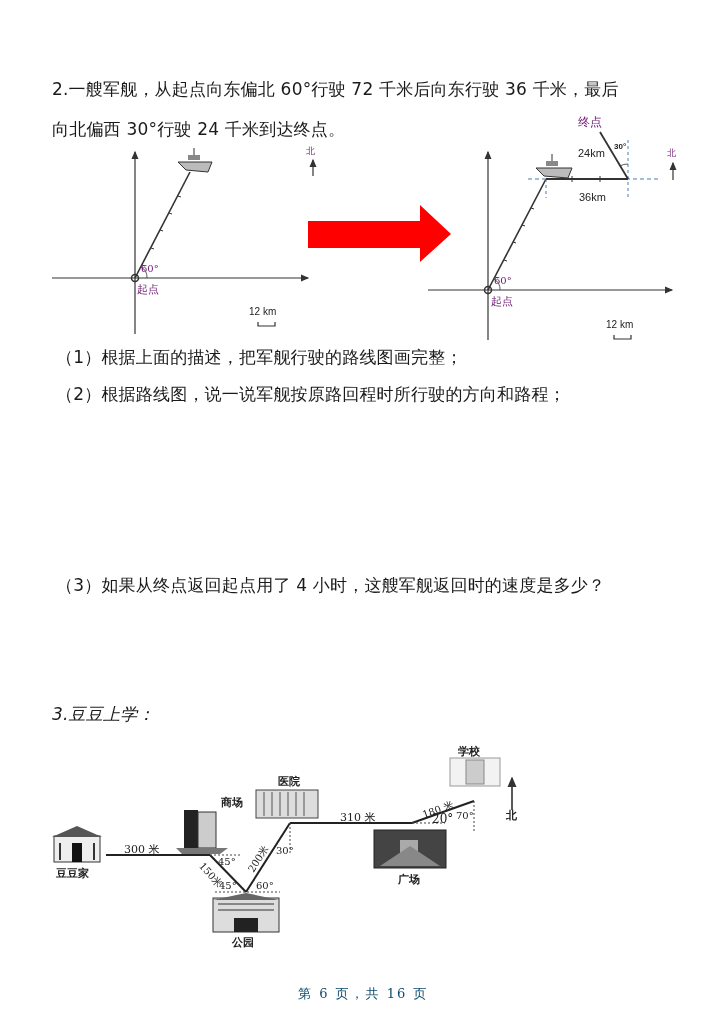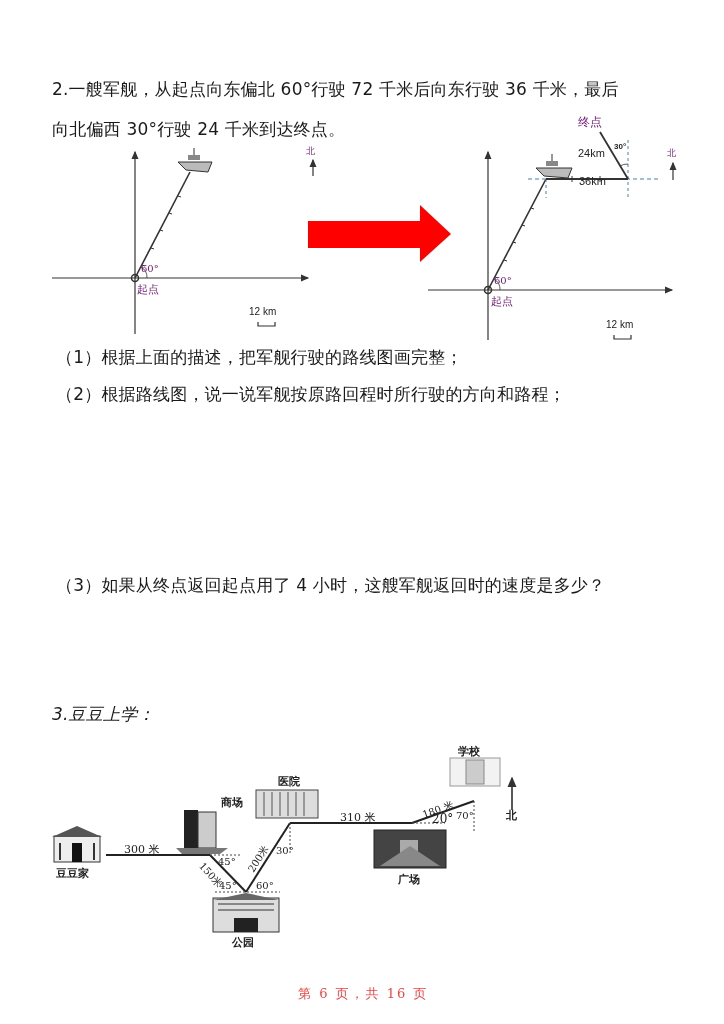--- a/index.html
+++ b/index.html
@@ -2,21 +2,21 @@
 <html><head>
 <meta charset="utf-8">
 <style>
   html, body { margin: 0; padding: 0; background: #ffffff; }
   body { width: 724px; height: 1024px; position: relative; overflow: hidden;
          font-family: "DejaVu Sans", "Liberation Sans", sans-serif; color: #1a1a1a; }
   .abs { position: absolute; }
   .q-text { font-size: 17px; line-height: 22px; white-space: nowrap; letter-spacing: 0.2px; }
   .serif-sm { font-family: "DejaVu Serif", "Liberation Serif", serif; font-size: 11px; color: #701a75; white-space: nowrap; }
   .sans-sm { font-family: "Liberation Sans", "DejaVu Sans", sans-serif; font-size: 10px; color: #222; white-space: nowrap; }
-  .footer { font-family: "DejaVu Serif", "Liberation Serif", serif; font-size: 13px; color: #ef4444; letter-spacing: 2px; white-space: nowrap; }
+  .footer { font-family: "DejaVu Serif", "Liberation Serif", serif; font-size: 13px; color: #0c4a6e; letter-spacing: 2px; white-space: nowrap; }
   svg { position: absolute; left: 0; top: 0; }
   .map-label { font-family: "DejaVu Serif", "Liberation Serif", serif; font-size: 11px; font-weight: bold; color: #222; white-space: nowrap; }
 </style>
 </head>
 <body>
 
 <div class="abs q-text" style="left:52px; top:78px;">2.一艘军舰，从起点向东偏北 60°行驶 72 千米后向东行驶 36 千米，最后</div>
 <div class="abs q-text" style="left:52px; top:118px;">向北偏西 30°行驶 24 千米到达终点。</div>
 
 <div class="abs" style="left:0; top:0; width:724px; height:1024px; pointer-events:none;">
@@ -151,21 +151,21 @@
 <div class="abs serif-sm" style="left:141px; top:263px; font-size:10px;">60°</div>
 <div class="abs serif-sm" style="left:137px; top:282px;">起点</div>
 <div class="abs serif-sm" style="left:306px; top:145px; font-size:9px;">北</div>
 <div class="abs sans-sm" style="left:249px; top:306px;">12 km</div>
 
 <div class="abs serif-sm" style="left:494px; top:275px; font-size:10px;">60°</div>
 <div class="abs serif-sm" style="left:491px; top:294px;">起点</div>
 <div class="abs serif-sm" style="left:578px; top:114px; font-size:12px;">终点</div>
 <div class="abs sans-sm" style="left:578px; top:147px; font-size:11px;">24km</div>
 <div class="abs sans-sm" style="left:614px; top:142px; font-size:8px; font-weight:bold;">30°</div>
-<div class="abs sans-sm" style="left:579px; top:175px; font-size:11px;">36km</div>
+<div class="abs sans-sm" style="left:579px; top:191px; font-size:11px;">36km</div>
 <div class="abs serif-sm" style="left:667px; top:147px; font-size:9px;">北</div>
 <div class="abs sans-sm" style="left:606px; top:319px;">12 km</div>
 
 <div class="abs q-text" style="left:56px; top:346px;">（1）根据上面的描述，把军舰行驶的路线图画完整；</div>
 <div class="abs q-text" style="left:56px; top:383px;">（2）根据路线图，说一说军舰按原路回程时所行驶的方向和路程；</div>
 <div class="abs q-text" style="left:56px; top:574px;">（3）如果从终点返回起点用了 4 小时，这艘军舰返回时的速度是多少？</div>
 
 <div class="abs q-text" style="left:52px; top:703px;font-style:italic;">3.豆豆上学：</div>
 
 <div class="abs map-label" style="left:56px; top:866px;">豆豆家</div>

